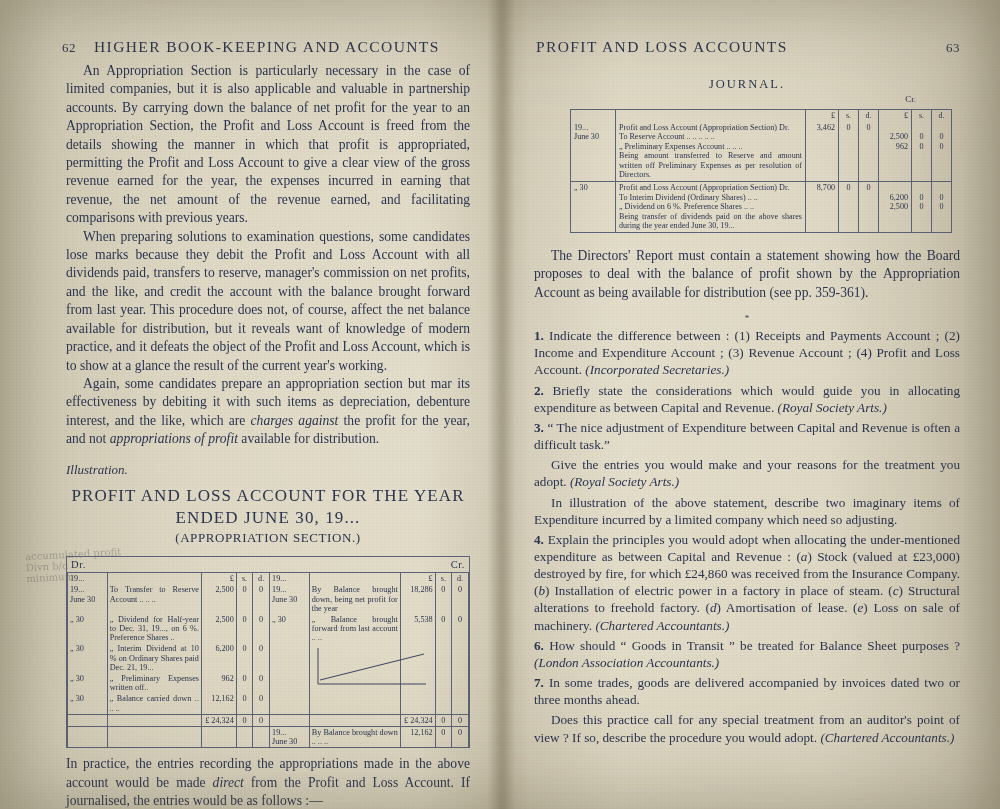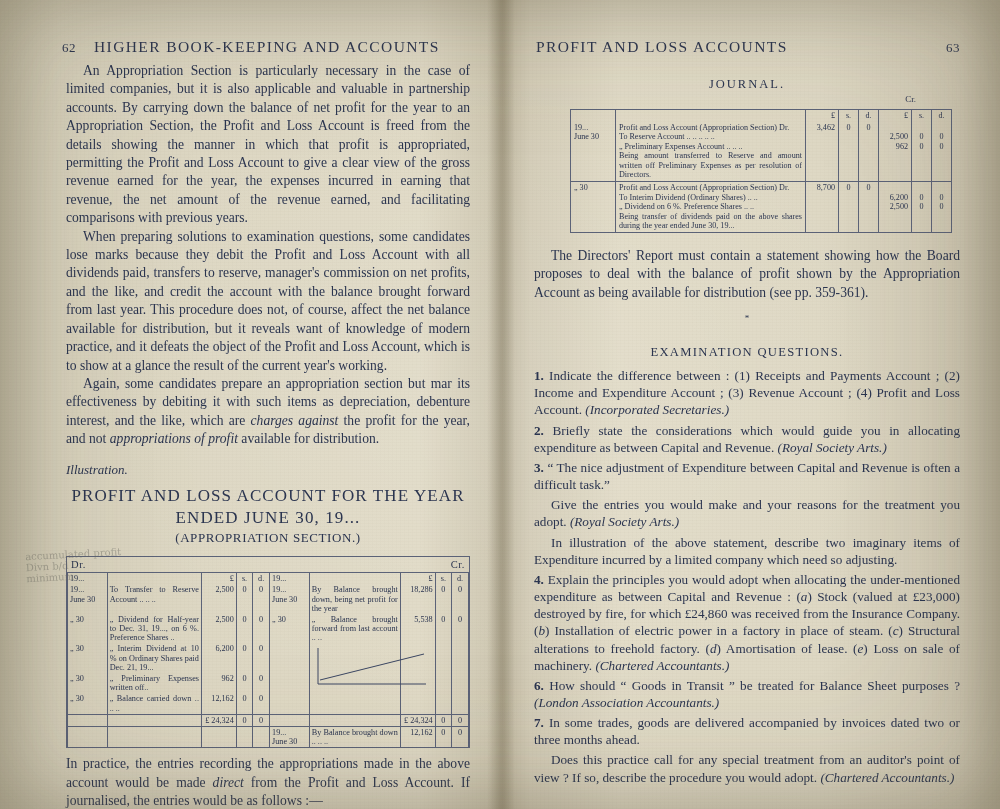--- a/index.html
+++ b/index.html
@@ -281,21 +281,20 @@
             <td class="n2" style="border-top:1px solid #5c6378"><br>0<br>0</td>
             <td class="n3" style="border-top:1px solid #5c6378"><br>0<br>0</td>
           </tr>
         </tbody>
           </table>
       </div>
 
       <p class="after-journal">The Directors' Report must contain a statement showing how the Board proposes to deal with the balance of profit shown by the Appropriation Account as being available for distribution (see pp. 359-361).</p>
 
       <div class="star">*</div>
-      <div class="exam-h">EXAMINATION QUESTIONS.</div>
 
       <p class="q"><b>1.</b> Indicate the difference between : (1) Receipts and Payments Account ; (2) Income and Expenditure Account ; (3) Revenue Account ; (4) Profit and Loss Account. <i>(Incorporated Secretaries.)</i></p>
       <p class="q"><b>2.</b> Briefly state the considerations which would guide you in allocating expenditure as between Capital and Revenue. <i>(Royal Society Arts.)</i></p>
       <p class="q"><b>3.</b> “ The nice adjustment of Expenditure between Capital and Revenue is often a difficult task.”</p>
       <p class="q" style="text-indent:17px">Give the entries you would make and your reasons for the treatment you adopt. <i>(Royal Society Arts.)</i></p>
       <p class="q" style="text-indent:17px">In illustration of the above statement, describe two imaginary items of Expenditure incurred by a limited company which need so adjusting.</p>
       <p class="q"><b>4.</b> Explain the principles you would adopt when allocating the under-mentioned expenditure as between Capital and Revenue : (<i>a</i>) Stock (valued at £23,000) destroyed by fire, for which £24,860 was received from the Insurance Company. (<i>b</i>) Installation of electric power in a factory in place of steam. (<i>c</i>) Structural alterations to freehold factory. (<i>d</i>) Amortisation of lease. (<i>e</i>) Loss on sale of machinery. <i>(Chartered Accountants.)</i></p>
       <p class="q"><b>6.</b> How should “ Goods in Transit ” be treated for Balance Sheet purposes ? <i>(London Association Accountants.)</i></p>
       <p class="q"><b>7.</b> In some trades, goods are delivered accompanied by invoices dated two or three months ahead.</p>
       <p class="q" style="text-indent:17px">Does this practice call for any special treatment from an auditor's point of view ?  If so, describe the procedure you would adopt. <i>(Chartered Accountants.)</i></p>

